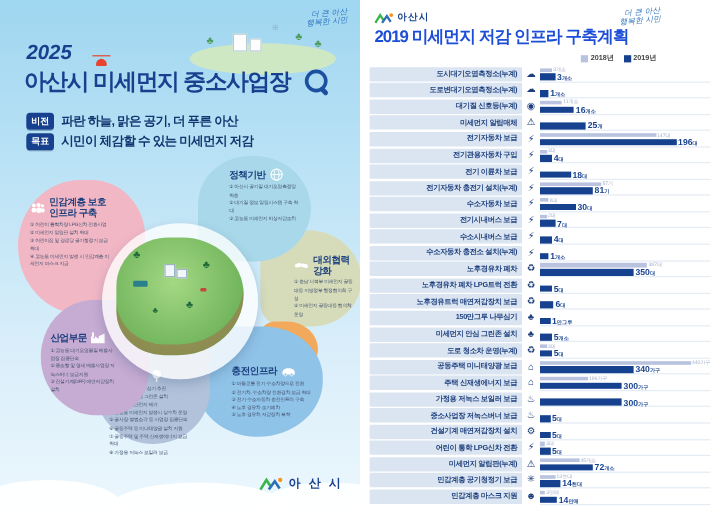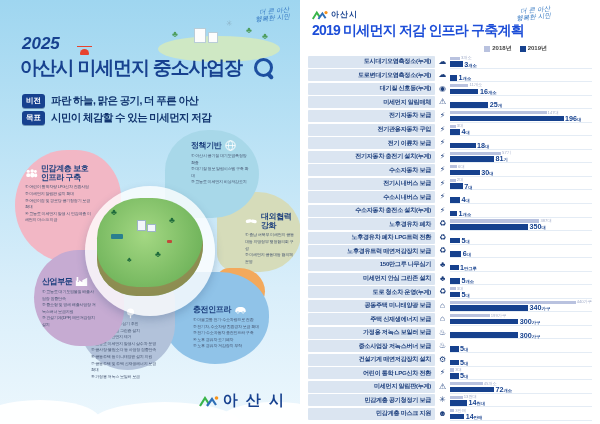--- a/index.html
+++ b/index.html
@@ -60,21 +60,21 @@
                background:rgba(255,255,255,.78);box-shadow:0 4px 9px rgba(60,90,130,.28)}
   .island{position:absolute;left:92px;top:70px;width:106px;height:98px;border-radius:46% 54% 58% 42%;
           background:radial-gradient(circle at 45% 38%,#a4d883,#6fb35a 72%);
           box-shadow:inset 0 -9px 0 rgba(160,115,75,.6)}
   .island span{position:absolute;line-height:1}
   .isl-tree{color:#1f6b3c;font-size:9px}
   .isl-bld{width:7px;height:9px;background:#f2f6fa;border:0.5px solid #9db4c6}
   .isl-bus{width:12px;height:5px;background:#2a7f8f;border-radius:1px}
   .isl-car{width:5px;height:3px;background:#c14a3a;border-radius:1px}
   .asan-logo{position:absolute;display:flex;align-items:center;gap:4px}
-  .asan-logo .txt{font-size:15px;font-weight:800;color:#17418f;letter-spacing:2px}
+  .asan-logo .txt{font-size:10px;font-weight:800;color:#17418f;letter-spacing:2px}
   
   .right{position:absolute;left:300px;top:0;width:259px;height:424px;background:#fff}
   .r-logo{position:absolute;left:12px;top:9px;display:flex;align-items:center;gap:3px}
   .r-logo .txt{font-size:8px;font-weight:800;color:#17418f;letter-spacing:1px}
   .r-title{position:absolute;left:12px;top:22px;font-size:14px;font-weight:800;color:#1d4ed8;
            letter-spacing:-0.8px;white-space:nowrap}
   .legend{position:absolute;right:12px;top:44px;display:flex;gap:8px;align-items:center}
   .leg-item{display:flex;align-items:center;gap:2px}
   .leg-sw{width:6px;height:6px;display:inline-block}
   .leg-label{font-size:6px;color:#444;font-weight:700}

